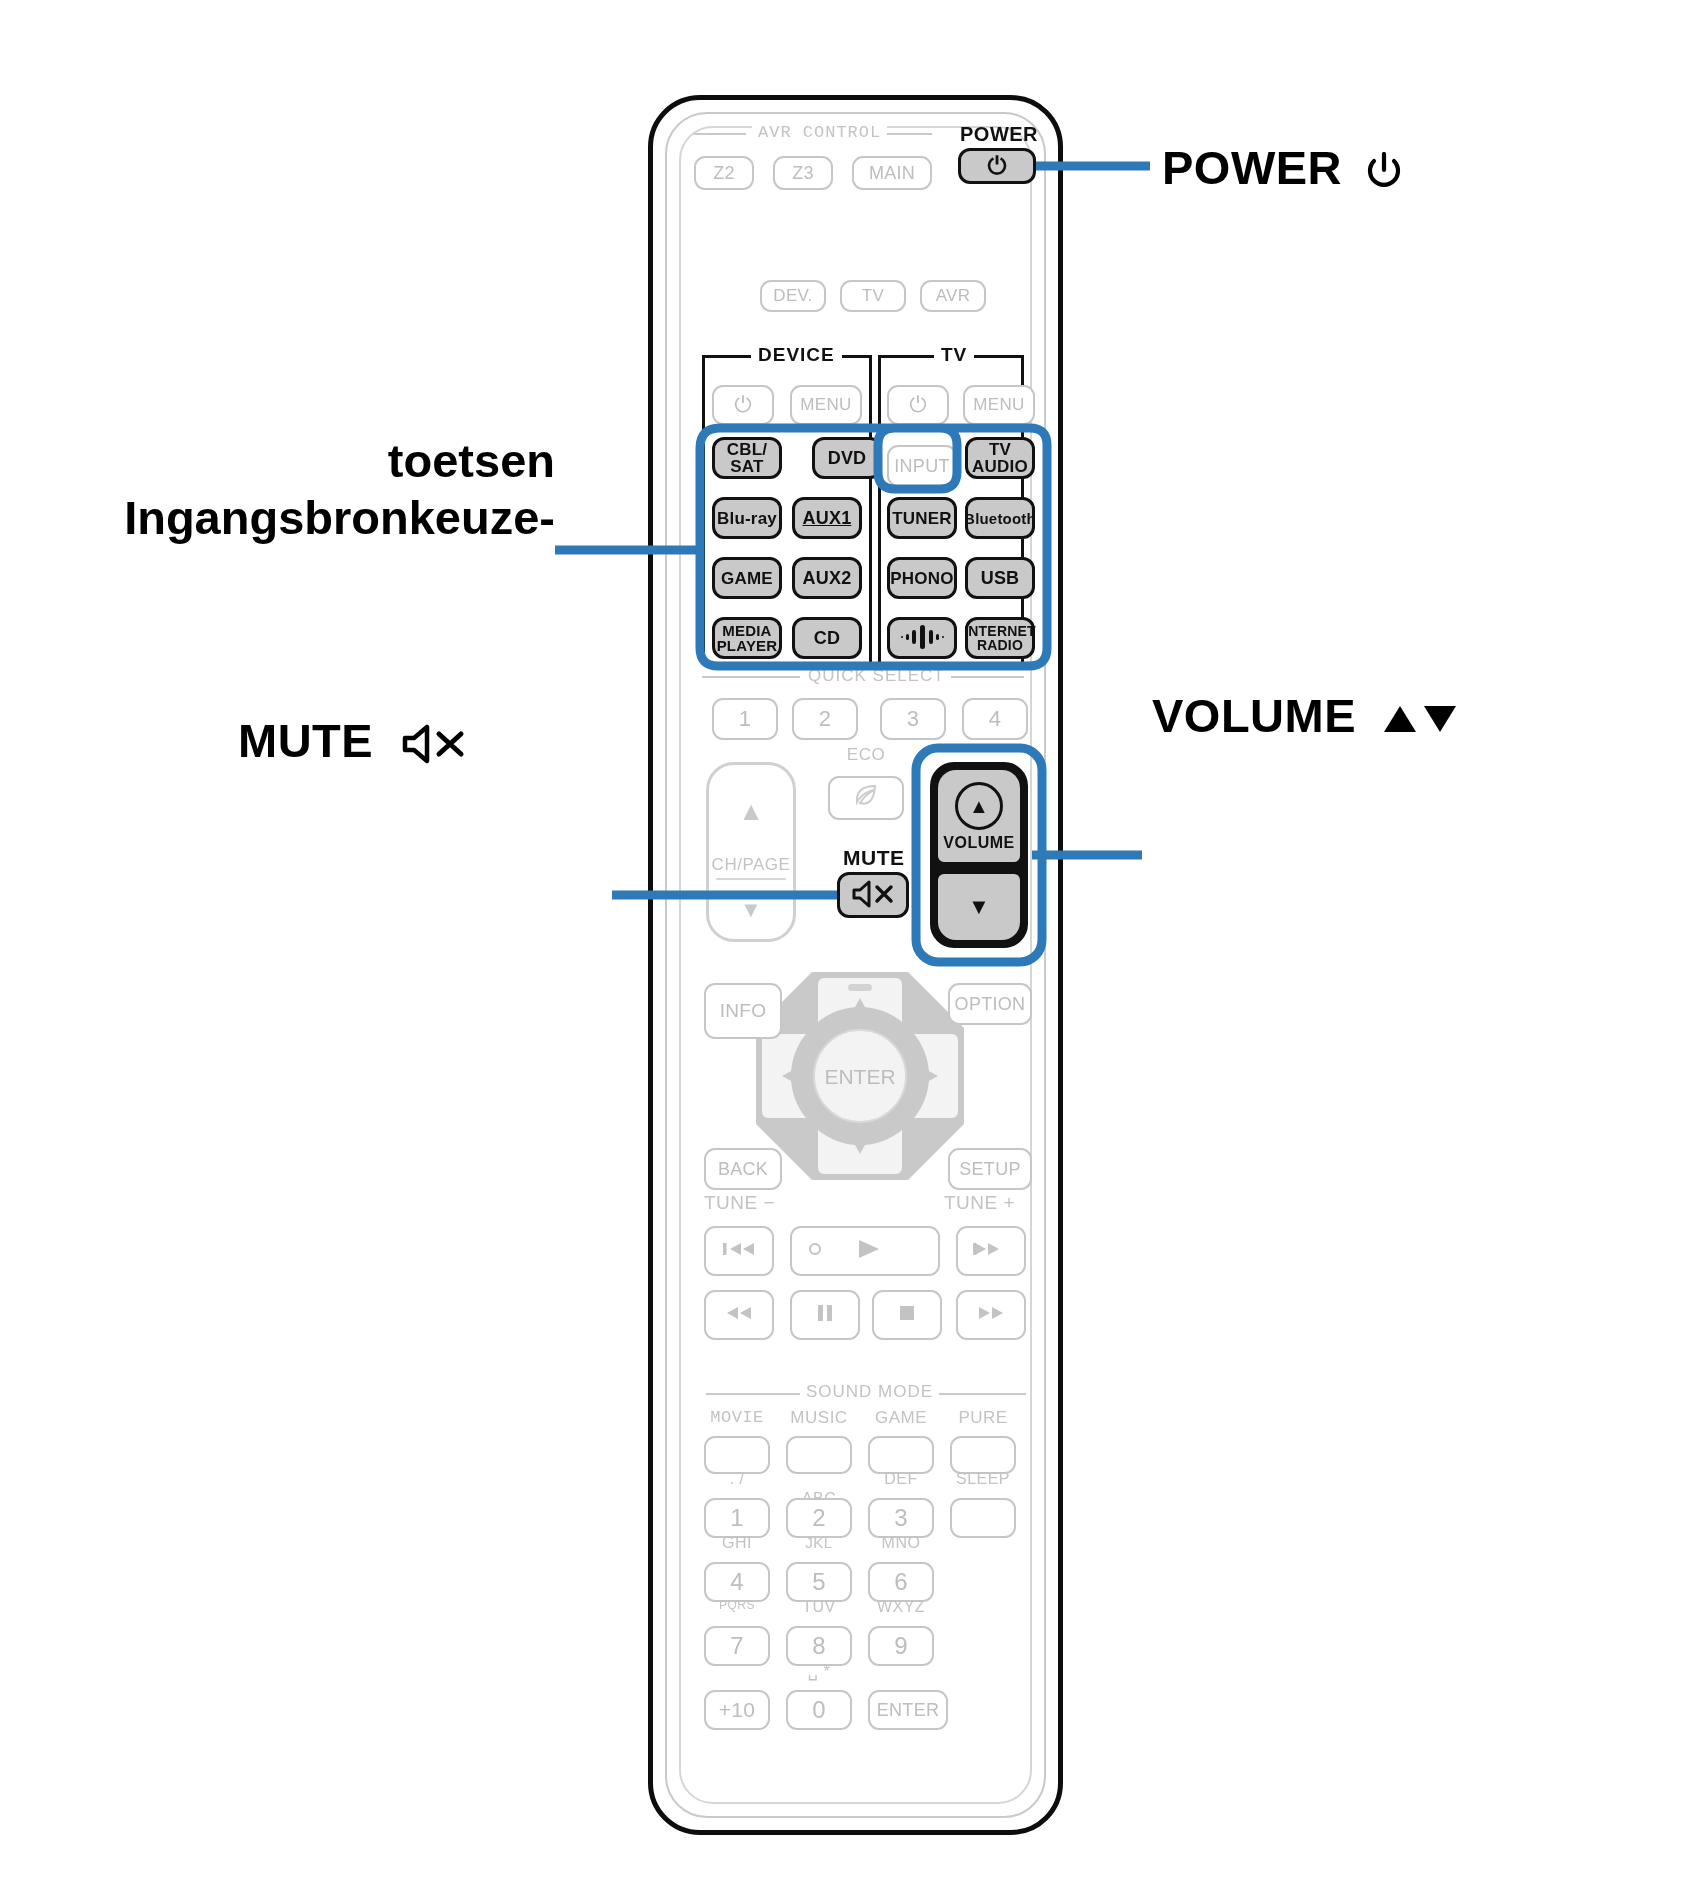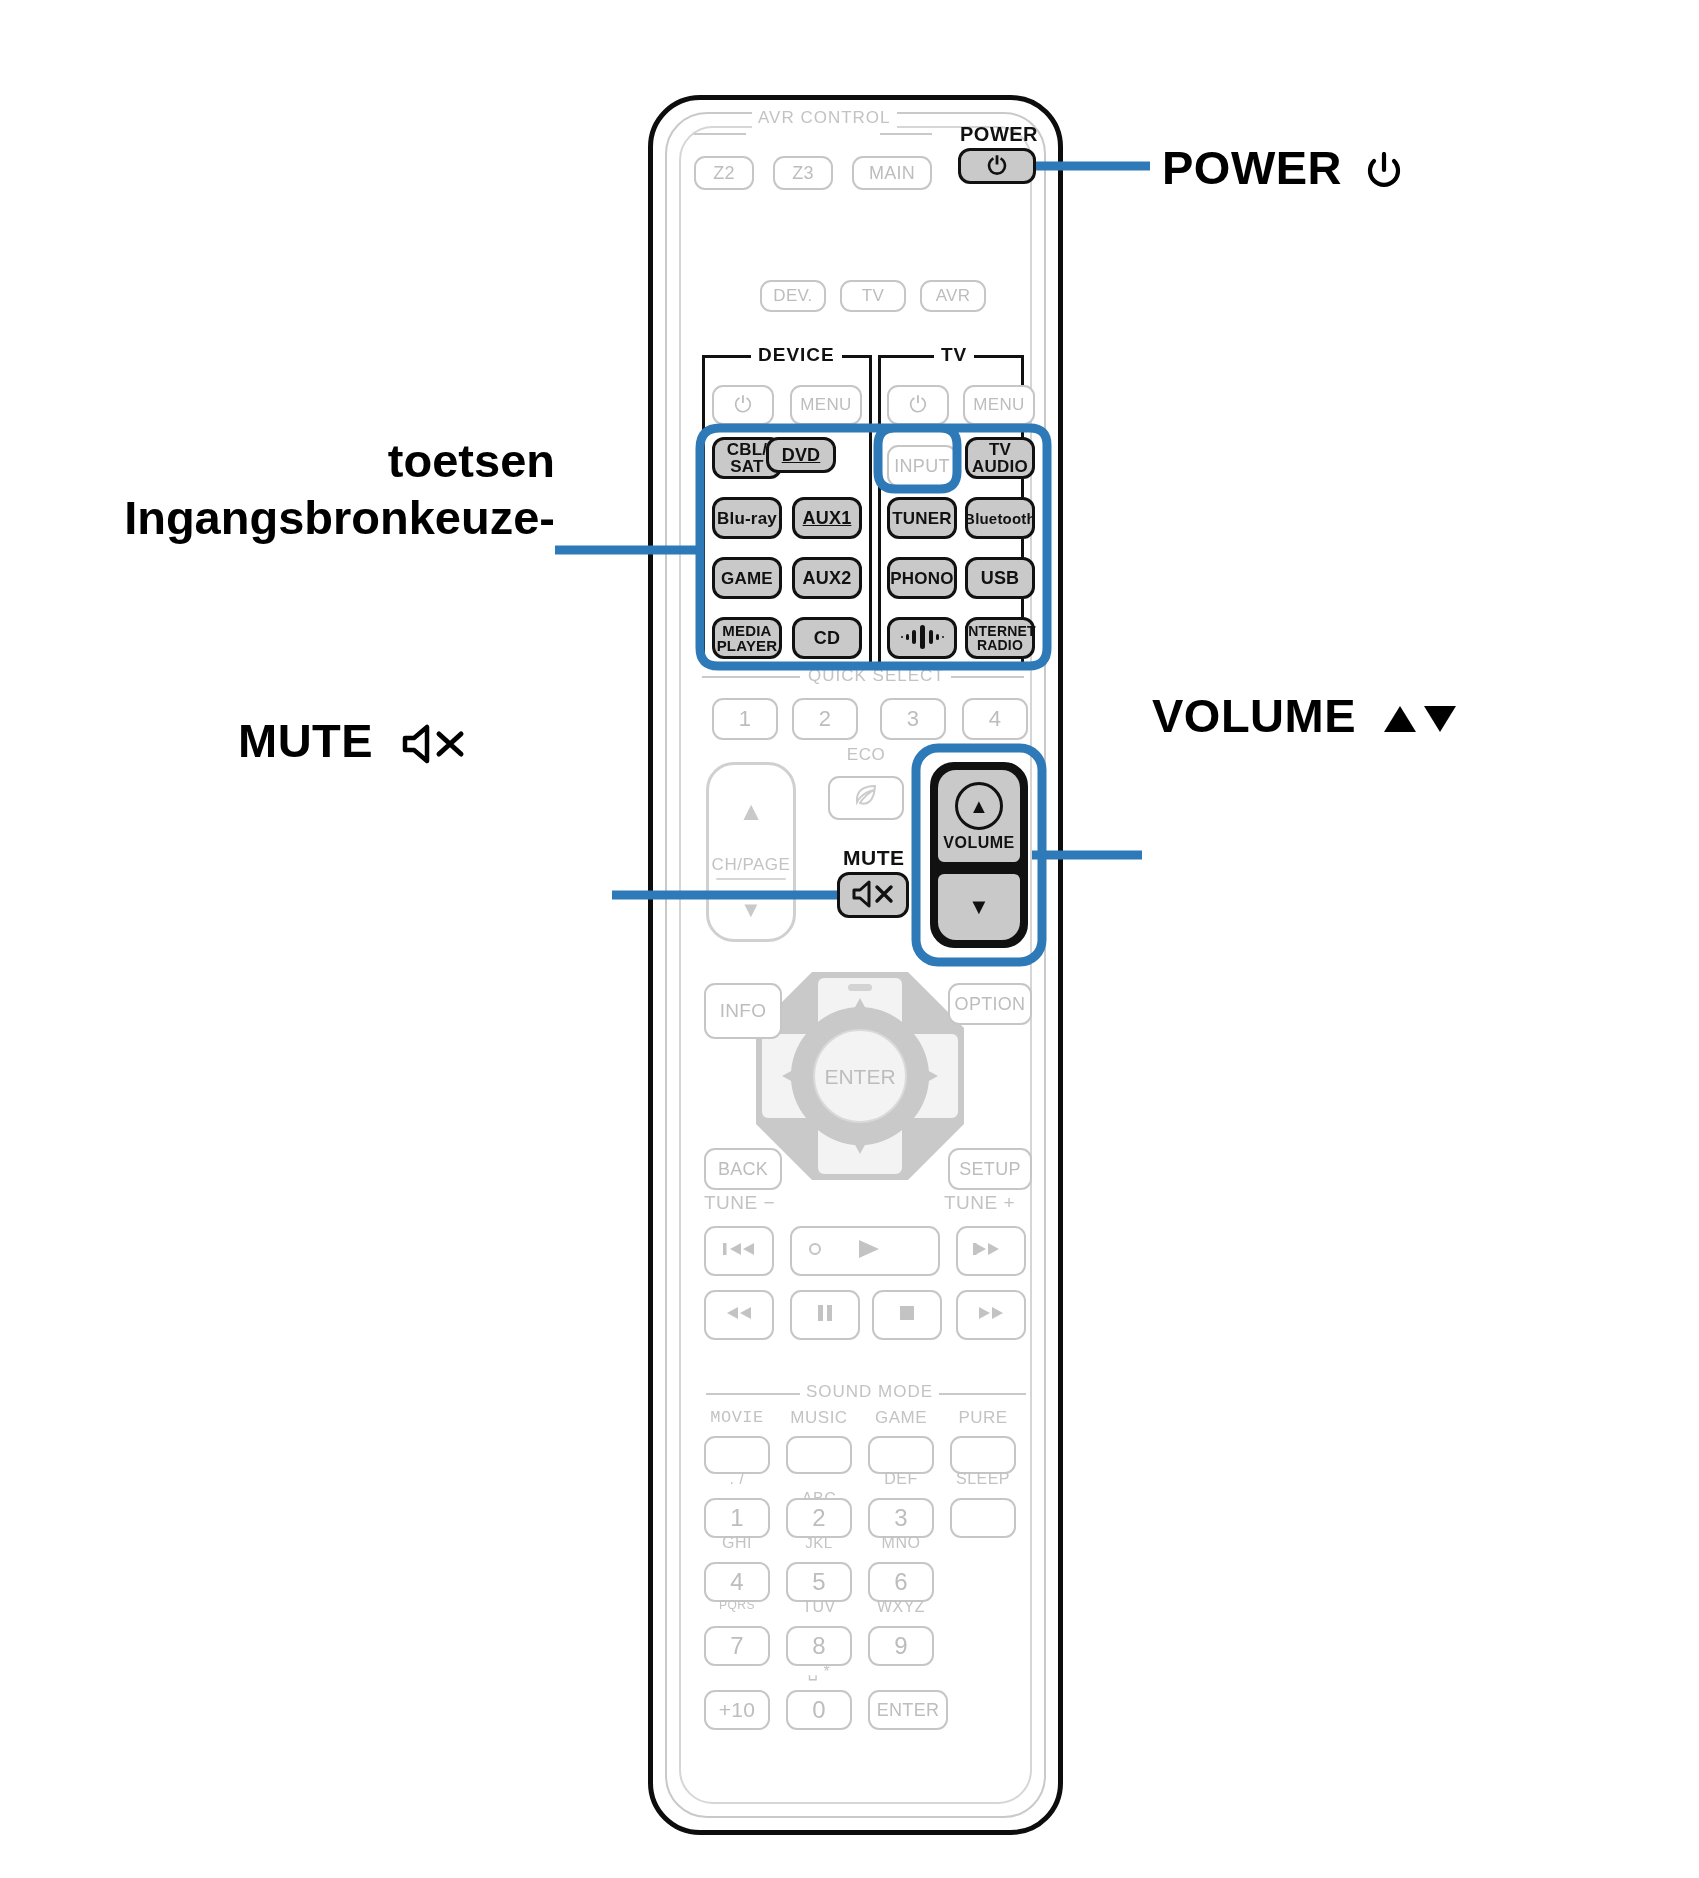--- a/index.html
+++ b/index.html
@@ -70,21 +70,21 @@
 </head>
 <body>
 
 <div id="remote-body">
   <div id="remote-body-inner"></div>
   <div id="remote-panel"></div>
 </div>
 
 <div class="rail abs" style="left:694px;top:133px;width:52px;"></div>
 <div class="rail abs" style="left:880px;top:133px;width:52px;"></div>
-<div class="rail-title" style="left:752px;top:108px;">AVR CONTROL</div>
+<div class="rail-title" style="left:752px;top:123px;font-family:Liberation Mono, monospace;">AVR CONTROL</div>
 
 <div class="key" style="left:694px;top:148px;width:60px;height:34px;font-size:18px;">Z2</div>
 <div class="key" style="left:773px;top:148px;width:60px;height:34px;font-size:18px;">Z3</div>
 <div class="key" style="left:852px;top:148px;width:80px;height:34px;font-size:18px;">MAIN</div>
 
 <div class="caption" style="left:960px;top:123px;font-size:20px;color:#111;letter-spacing:.5px;">POWER</div>
 <div class="akey" style="left:958px;top:148px;width:78px;height:36px;font-size:24px;">⏻</div>
 
 <div class="key" style="left:760px;top:272px;width:66px;height:32px;font-size:17px;">DEV.</div>
 <div class="key" style="left:840px;top:272px;width:66px;height:32px;font-size:17px;">TV</div>
@@ -100,21 +100,21 @@
 <div class="blkrail-title" style="left:934px;top:344px;">TV</div>
 <div class="blkrail" style="left:878px;top:355px;width:146px;height:307px;border-bottom:none;"></div>
 
 <div class="key" style="left:712px;top:377px;width:62px;height:40px;font-size:22px;">⏻</div>
 <div class="key" style="left:790px;top:377px;width:72px;height:40px;font-size:17px;">MENU</div>
 <div class="key" style="left:887px;top:377px;width:62px;height:40px;font-size:22px;">⏻</div>
 <div class="key" style="left:963px;top:377px;width:72px;height:40px;font-size:17px;">MENU</div>
 
 <div class="akey" style="left:712px;top:437px;width:70px;height:42px;font-size:17px;white-space:pre-line;">CBL/
 SAT</div>
-<div class="akey" style="left:766px;top:437px;width:70px;height:36px;font-size:18px;text-decoration:underline;">DVD</div>
+<div class="akey" style="left:812px;top:437px;width:70px;height:42px;font-size:18px;">DVD</div>
 <div class="key" style="left:887px;top:437px;width:70px;height:42px;font-size:18px;">INPUT</div>
 <div class="akey" style="left:965px;top:437px;width:70px;height:42px;font-size:17px;white-space:pre-line;">TV
 AUDIO</div>
 
 <div class="akey" style="left:712px;top:497px;width:70px;height:42px;font-size:17px;">Blu-ray</div>
 <div class="akey" style="left:792px;top:497px;width:70px;height:42px;font-size:18px;text-decoration:underline;">AUX1</div>
 <div class="akey" style="left:887px;top:497px;width:70px;height:42px;font-size:17px;">TUNER</div>
 <div class="akey" style="left:965px;top:497px;width:70px;height:42px;font-size:15px;">Bluetooth</div>
 
 <div class="akey" style="left:712px;top:557px;width:70px;height:42px;font-size:17px;">GAME</div>

